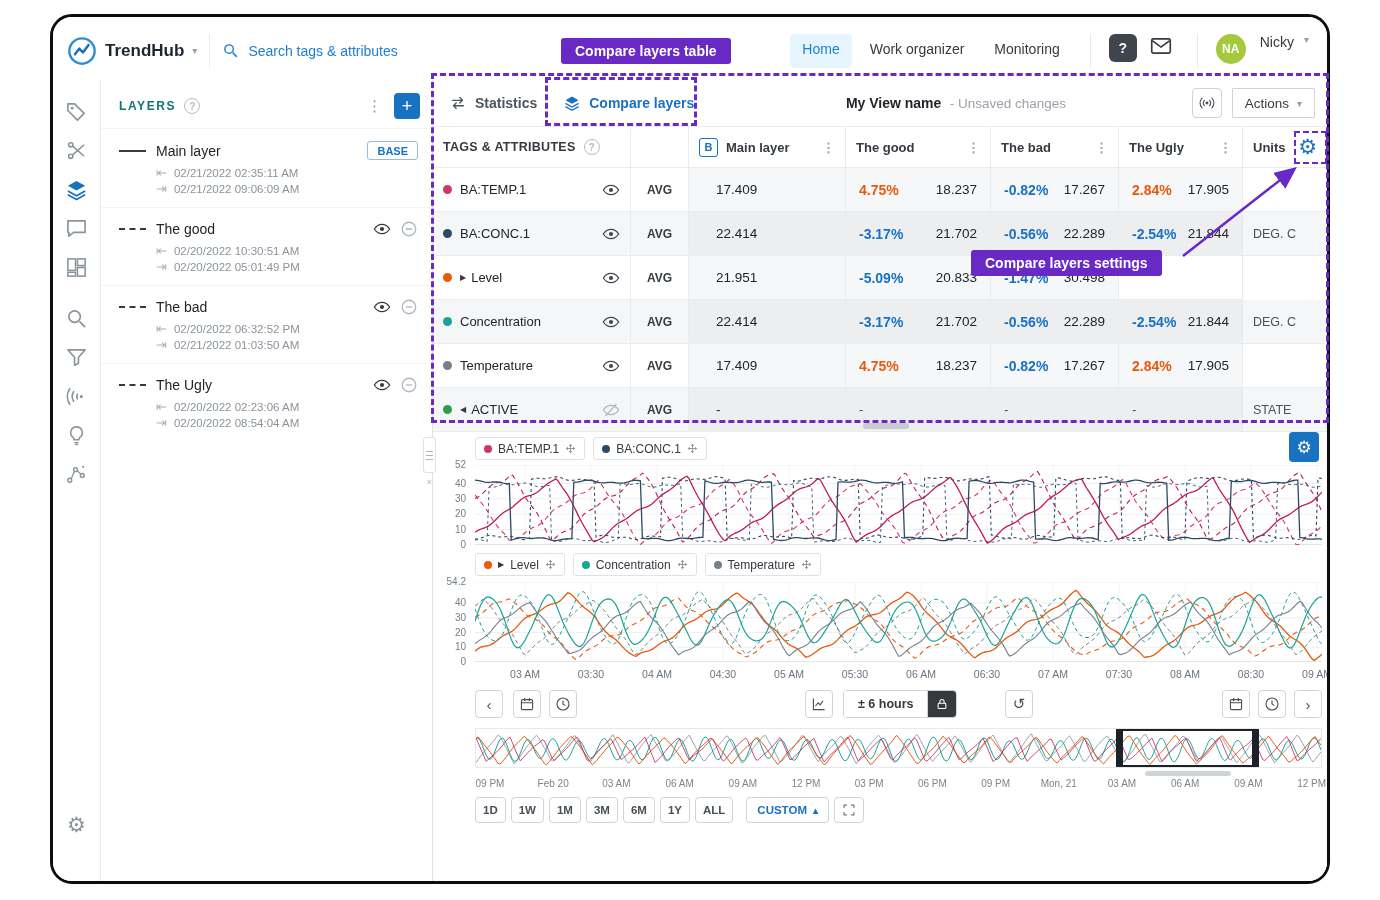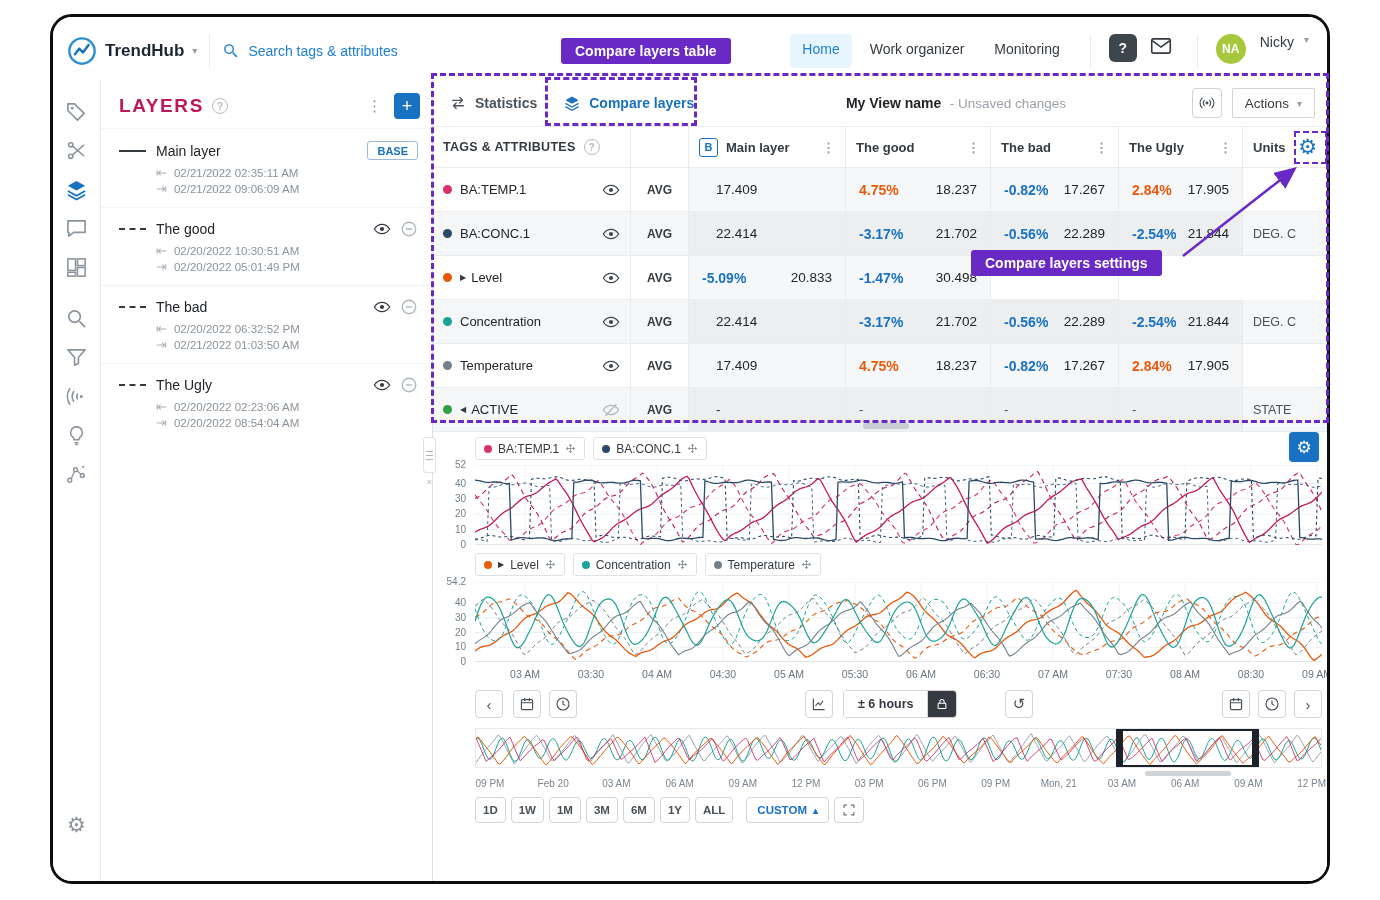--- a/index.html
+++ b/index.html
@@ -31,21 +31,21 @@
   .iconstrip{position:absolute;left:0;top:63px;width:48px;bottom:0;border-right:1px solid #e9ecef;display:flex;flex-direction:column;align-items:center;padding:12px 0 46px;background:#fff}
   .strip-icon{width:23px;height:23px;color:#8a939b;margin:8px 0;cursor:pointer}
   .strip-icon svg{width:100%;height:100%}
   .strip-icon.active{color:#1971c2}
   .strip-icon.group-end{margin-bottom:20px}
   .strip-gear{margin-top:auto;color:#8a939b;font-size:21px;cursor:pointer;line-height:1}
 
   
   .layers-panel{position:absolute;left:48px;top:63px;width:332px;bottom:0;border-right:1px solid #dee2e6;background:#fff}
   .lp-head{display:flex;align-items:center;padding:13px 12px 9px 18px;gap:8px}
-  .lp-title{font-size:19px;font-weight:700;letter-spacing:1.6px;color:#be185d}
+  .lp-title{font-size:12px;font-weight:700;letter-spacing:1.6px;color:#0f766e}
   .qmark{width:16px;height:16px;border:1.4px solid #b4bbc1;color:#b4bbc1;border-radius:50%;font-size:10px;display:flex;align-items:center;justify-content:center;font-weight:700;flex:none}
   .lp-actions{margin-left:auto;display:flex;align-items:center;gap:12px}
   .kebab{color:#8a939b;font-size:15px;cursor:pointer}
   .plus-btn{width:26px;height:26px;background:#1971c2;color:#fff;border-radius:4px;font-size:18px;font-weight:400;display:flex;align-items:center;justify-content:center;cursor:pointer}
   .layer-entry{padding:12px 14px 12px 18px;border-top:1px solid #f1f3f5;cursor:pointer}
   .le-top{display:flex;align-items:center;gap:10px;margin-bottom:6px}
   .sample{width:27px;border-top:2.5px solid #343a40;flex:none}
   .sample.dashed{border-top-style:dashed}
   .le-name{font-size:14px;color:#212529}
   .le-right{margin-left:auto;display:flex;gap:9px;align-items:center}
@@ -462,20 +462,23 @@
       <span class="dot" style="background:#e8590c"></span>
       <span class="exp">▶</span>
 
       <span class="rname">Level</span>
       <span class="reye "><svg viewBox="0 0 20 20">
                   <path d="M1.5 10S4.8 4.8 10 4.8 18.5 10 18.5 10 15.2 15.2 10 15.2 1.5 10 1.5 10z" fill="none" stroke="currentColor" stroke-width="1.4"></path>
                   <circle cx="10" cy="10" r="2.3" fill="currentColor"></circle>
                 </svg></span>
             </div>
     <div class="cell c-agg">AVG</div>
+    <div class="cell c-main val-bg">
+              <span class="val">21.951</span>
+            </div>
             <div class="cell c-cmp val-bg">
               <span class="pct neg">-5.09%</span>
               <span class="val">20.833</span>
             </div>
             <div class="cell c-cmp val-bg">
               <span class="pct neg">-1.47%</span>
               <span class="val">30.498</span>
             </div>
             <div class="cell c-units"></div>
           </div>

